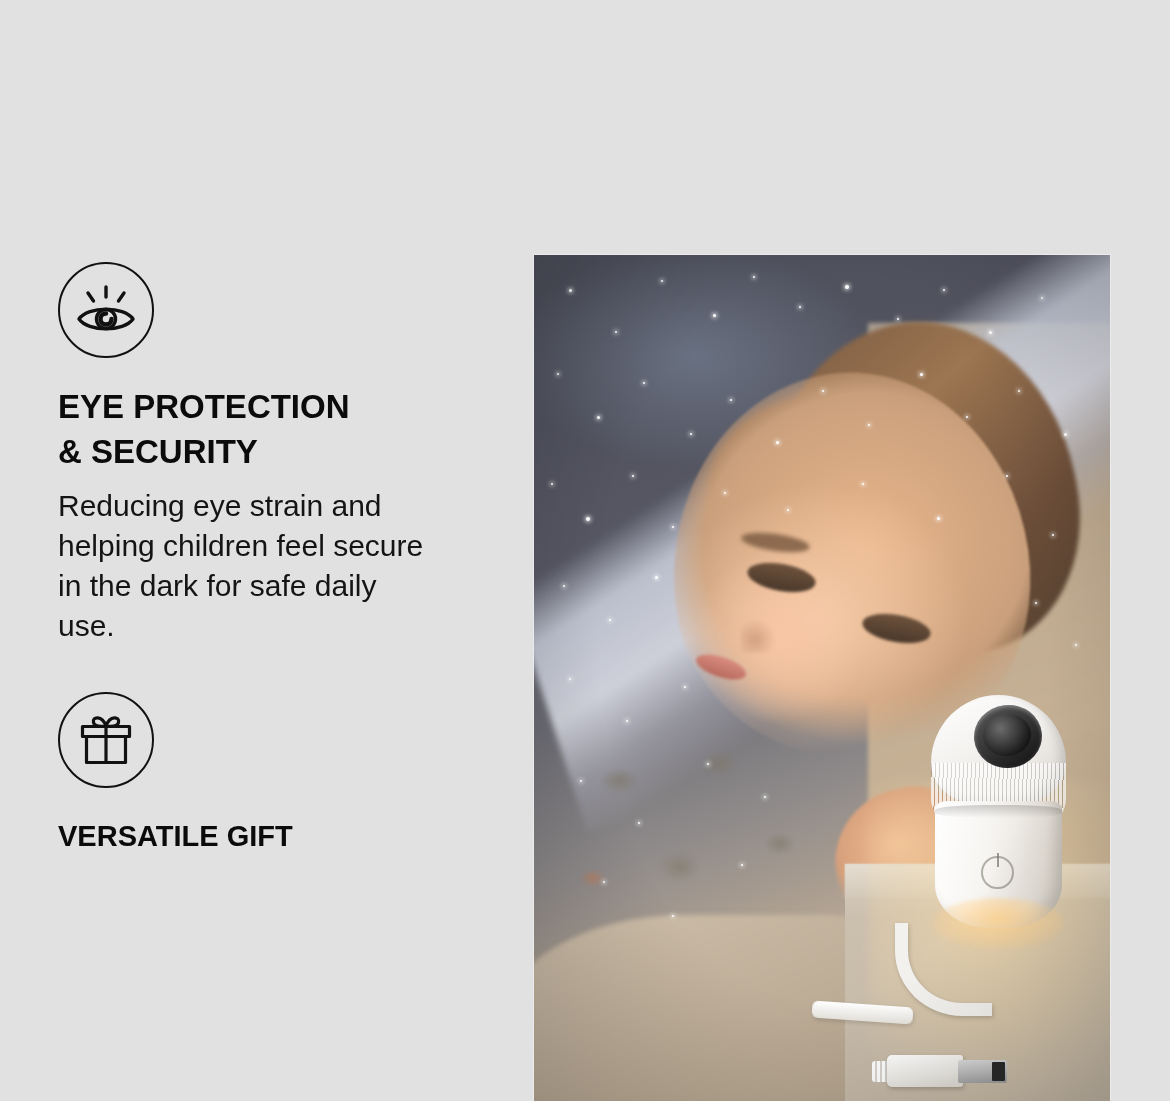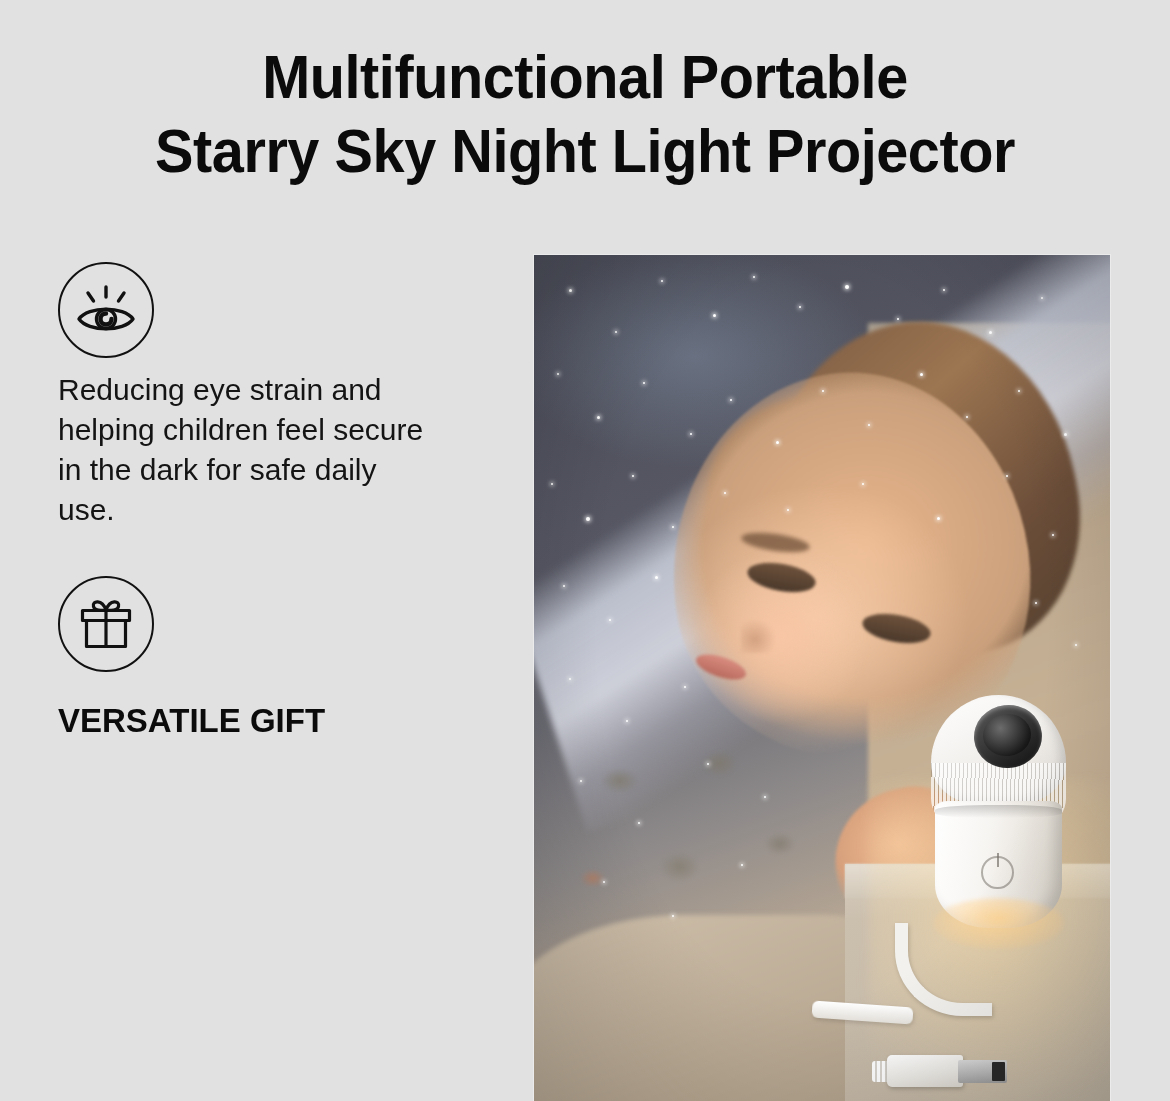--- a/index.html
+++ b/index.html
@@ -51,21 +51,21 @@
     letter-spacing:0px;
     white-space:pre-line;
   }
   .feature-body{
     margin-top:12px;
     font-size:30px;
     line-height:40px;
     color:#141414;
     white-space:pre-line;
   }
-  .feature-2 .feature-heading{font-size:33px;}
+  .feature-2 .feature-heading{font-size:29px;}
 
   
   .photo{
     position:absolute;left:534px;top:255px;
     width:576px;height:846px;
     overflow:hidden;
     background:#4a4a55;
     box-shadow:0 0 0 1px rgba(255,255,255,0.35);
   }
   .photo-inner{position:absolute;inset:0;overflow:hidden;}
@@ -296,38 +296,36 @@
     position:absolute;inset:0;
     background:radial-gradient(ellipse at 50% 45%, rgba(0,0,0,0) 55%, rgba(0,0,0,.18) 100%);
     pointer-events:none;
   }
 </style>
 </head>
 <body>
 
 <div class="page">
 
-  <div class="title-wrap">
-    <span class="title-line">Multifunctional Portable</span>
-    <span class="title-line">Starry Sky Night Light Projector</span>
-  </div>
 
   <div class="left-col">
 
     <div class="feature feature-1">
       <div class="icon-circle">
         <svg width="62" height="54" viewBox="0 0 62 54" fill="none" stroke="#111" stroke-width="3.4" stroke-linecap="round">
           <path d="M31 4 L31 14"></path>
           <path d="M13 10 L18.5 18"></path>
           <path d="M49 10 L43.5 18"></path>
           <path d="M4 36 C13 23, 49 23, 58 36 C49 49, 13 49, 4 36 Z" stroke-linejoin="round"></path>
           <circle cx="31" cy="36" r="9.5"></circle>
           <path d="M31 30.5 a5.5 5.5 0 1 0 5.5 5.5" stroke-width="4.4"></path>
         </svg>
       </div>
+      <div class="feature-heading">EYE PROTECTION
+&amp;  SECURITY</div>
       <div class="feature-body">Reducing eye strain and
 helping children feel secure
 in the dark for safe daily
 use.</div>
     </div>
 
     <div class="feature feature-2">
       <div class="icon-circle">
         <svg width="60" height="56" viewBox="0 0 60 56" fill="none" stroke="#111" stroke-width="3.2" stroke-linejoin="round" stroke-linecap="round">
           <path d="M30 14 C26 3, 16 4.5, 17.5 10.5 C18.6 15, 26 14.6, 30 14 Z"></path>

